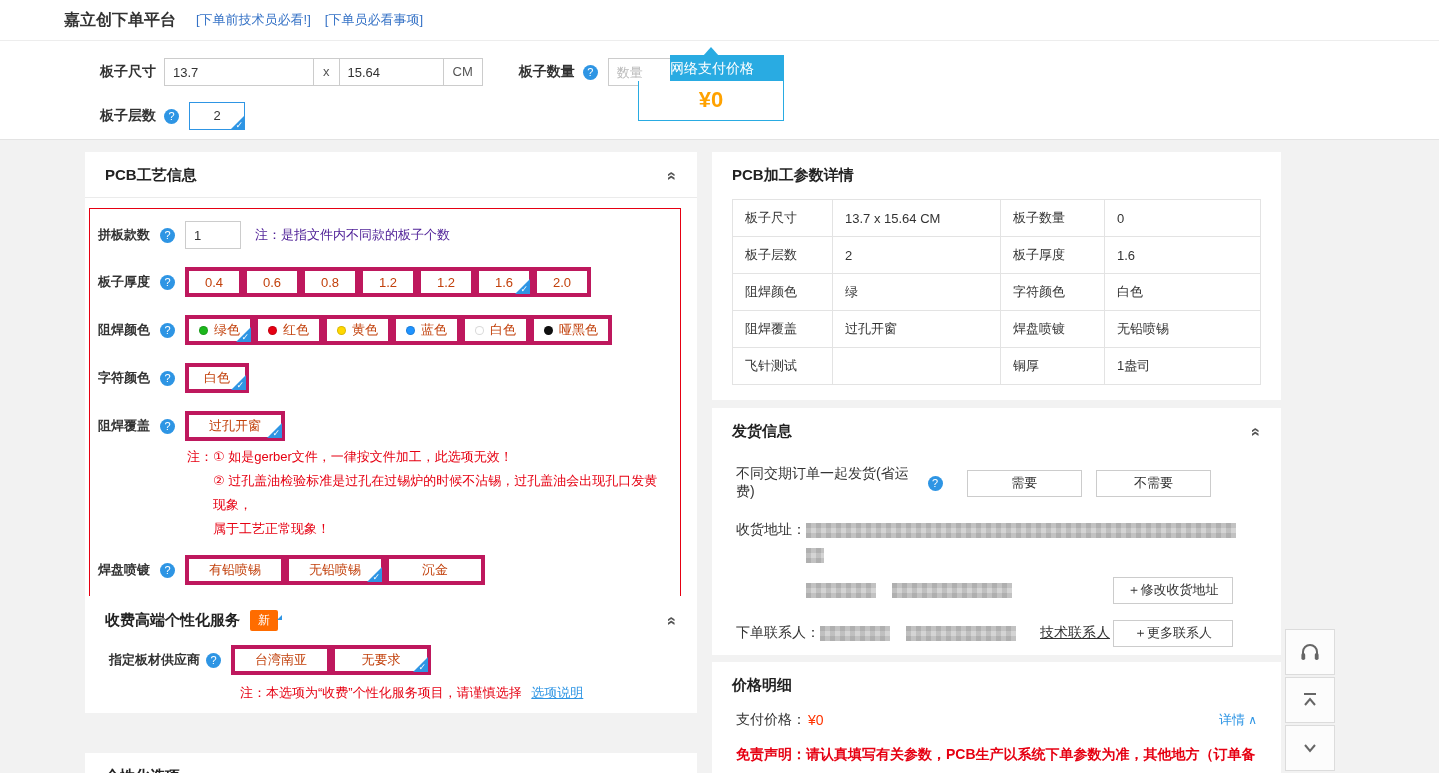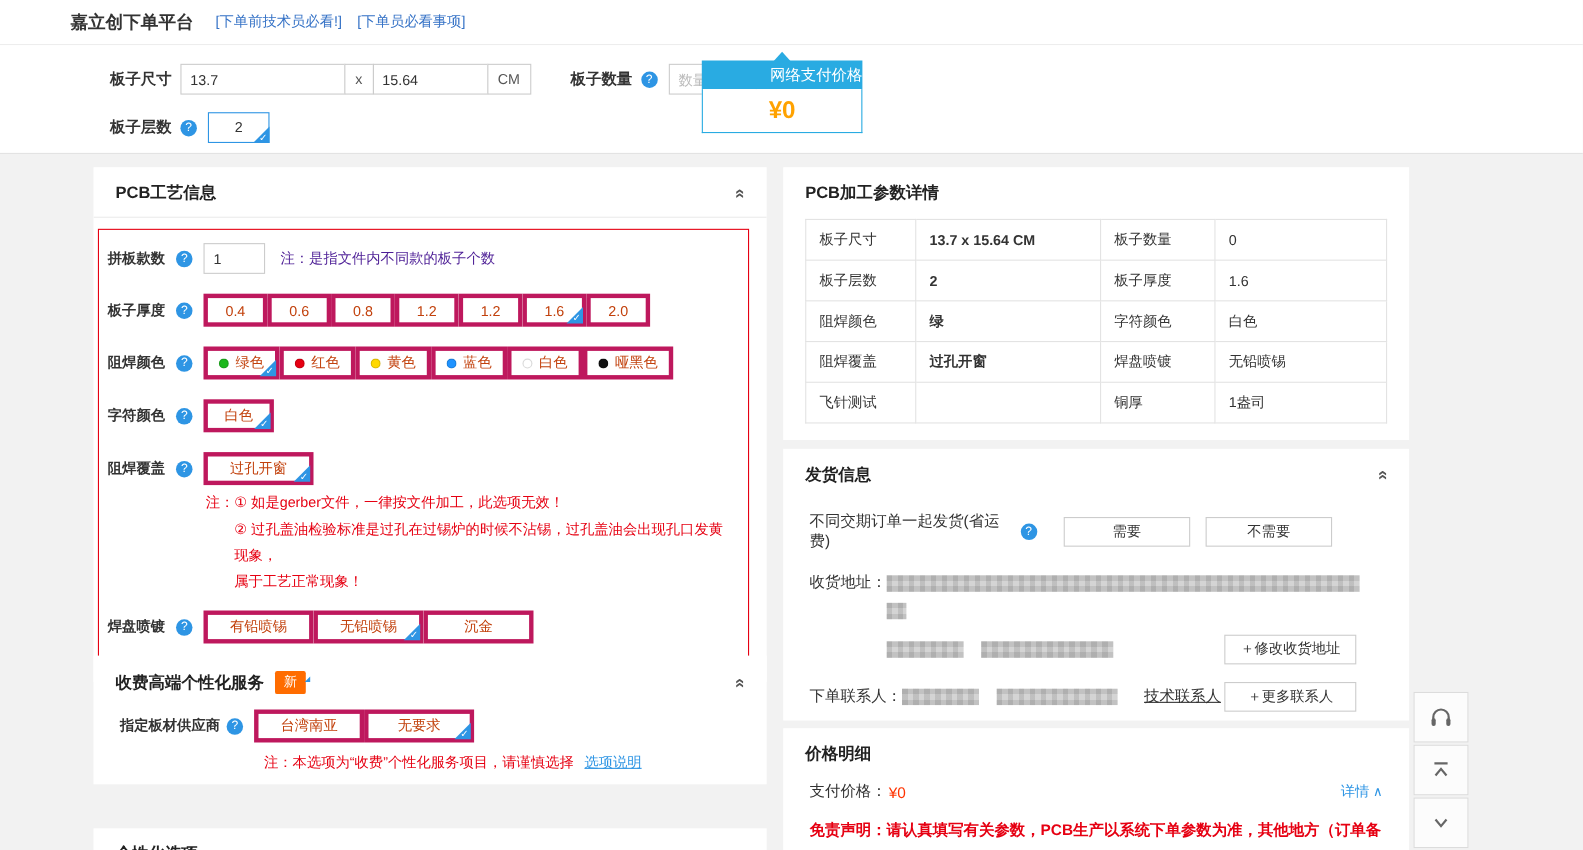--- a/index.html
+++ b/index.html
@@ -29,21 +29,21 @@
   .selbox{width:56px;height:28px;text-align:center;line-height:26px;cursor:pointer;background:#fff;}
   .picked{position:relative;border:1px solid #2e95e4;color:#2e95e4;}
   .picked::after{content:"";position:absolute;right:-1px;bottom:-1px;width:0;height:0;
                  border-left:15px solid transparent;border-bottom:15px solid #2e95e4;z-index:1;}
   .picked::before{content:"✓";position:absolute;right:1px;bottom:-2px;color:#fff;font-size:9px;
                   line-height:12px;font-weight:700;z-index:2;}
   .selbox.picked{color:#333;}
   .pricebox{position:absolute;left:638px;top:14px;width:146px;}
   .pb-notch{position:absolute;left:50%;top:-8px;margin-left:-8px;width:0;height:0;display:block;
             border:8px solid transparent;border-bottom:9px solid #29abe2;border-top:none;}
-  .pb-head{height:26px;background:#29abe2;color:#fff;text-align:right;line-height:26px;font-size:14px;}
+  .pb-head{height:26px;background:#29abe2;color:#fff;text-align:left;line-height:26px;font-size:14px;margin-left:32px;}
   .pb-body{height:40px;background:#fff;border:1px solid #29abe2;border-top:none;color:#ffa200;
            font-size:22px;font-weight:700;text-align:center;line-height:38px;}
   
   .panel{position:absolute;background:#fff;overflow:hidden;}
   #p-pcb{left:85px;top:152px;width:612px;height:468px;}
   #p-premium{left:85px;top:596px;width:612px;height:117px;}
   #p-personal{left:85px;top:753px;width:612px;height:20px;}
   #p-detail{left:712px;top:152px;width:569px;height:248px;}
   #p-ship{left:712px;top:408px;width:569px;height:247px;}
   #p-price{left:712px;top:662px;width:569px;height:111px;}
@@ -68,21 +68,21 @@
   .badge{background:#ff6c00;color:#fff;font-size:12px;font-weight:400;padding:2px 8px;margin-left:10px;border-radius:2px;}
   .prem-row{display:flex;align-items:center;padding:2px 20px 0 24px;}
   .prem-label{font-weight:700;margin-right:6px;}
   .prem-note{margin:9px 0 0 155px;color:#e60012;}
   .blue-link{color:#2e95e4;text-decoration:underline;margin-left:6px;}
   
   .detail-body{padding:2px 20px 14px;}
   .dtable{width:100%;border-collapse:collapse;}
   .dtable td{border:1px solid #e3e3e3;height:37px;padding:0 12px;font-size:13px;color:#333;}
   .dtable td.k1{width:100px;}
-  .dtable td.v1{width:168px;font-weight:bold;}
+  .dtable td.v1{width:168px;}
   .dtable td.k2{width:104px;}
   
   .ship-body{padding:12px 20px 0 24px;font-size:14px;}
   .srow{display:flex;align-items:center;margin-bottom:20px;}
   .sp{flex:1;}
   .gbtn{height:27px;border:1px solid #ccc;background:#fff;font-size:13px;color:#333;cursor:pointer;padding:0 10px;}
   .gbtn.w118{width:118px;margin-left:14px;}
   .gbtn.w120{width:120px;margin-right:28px;}
   .mosaic{display:inline-block;height:15px;vertical-align:middle;
      background-image:repeating-linear-gradient(90deg,#cfcfcf 0 5px,#e5e5e5 5px 10px),

